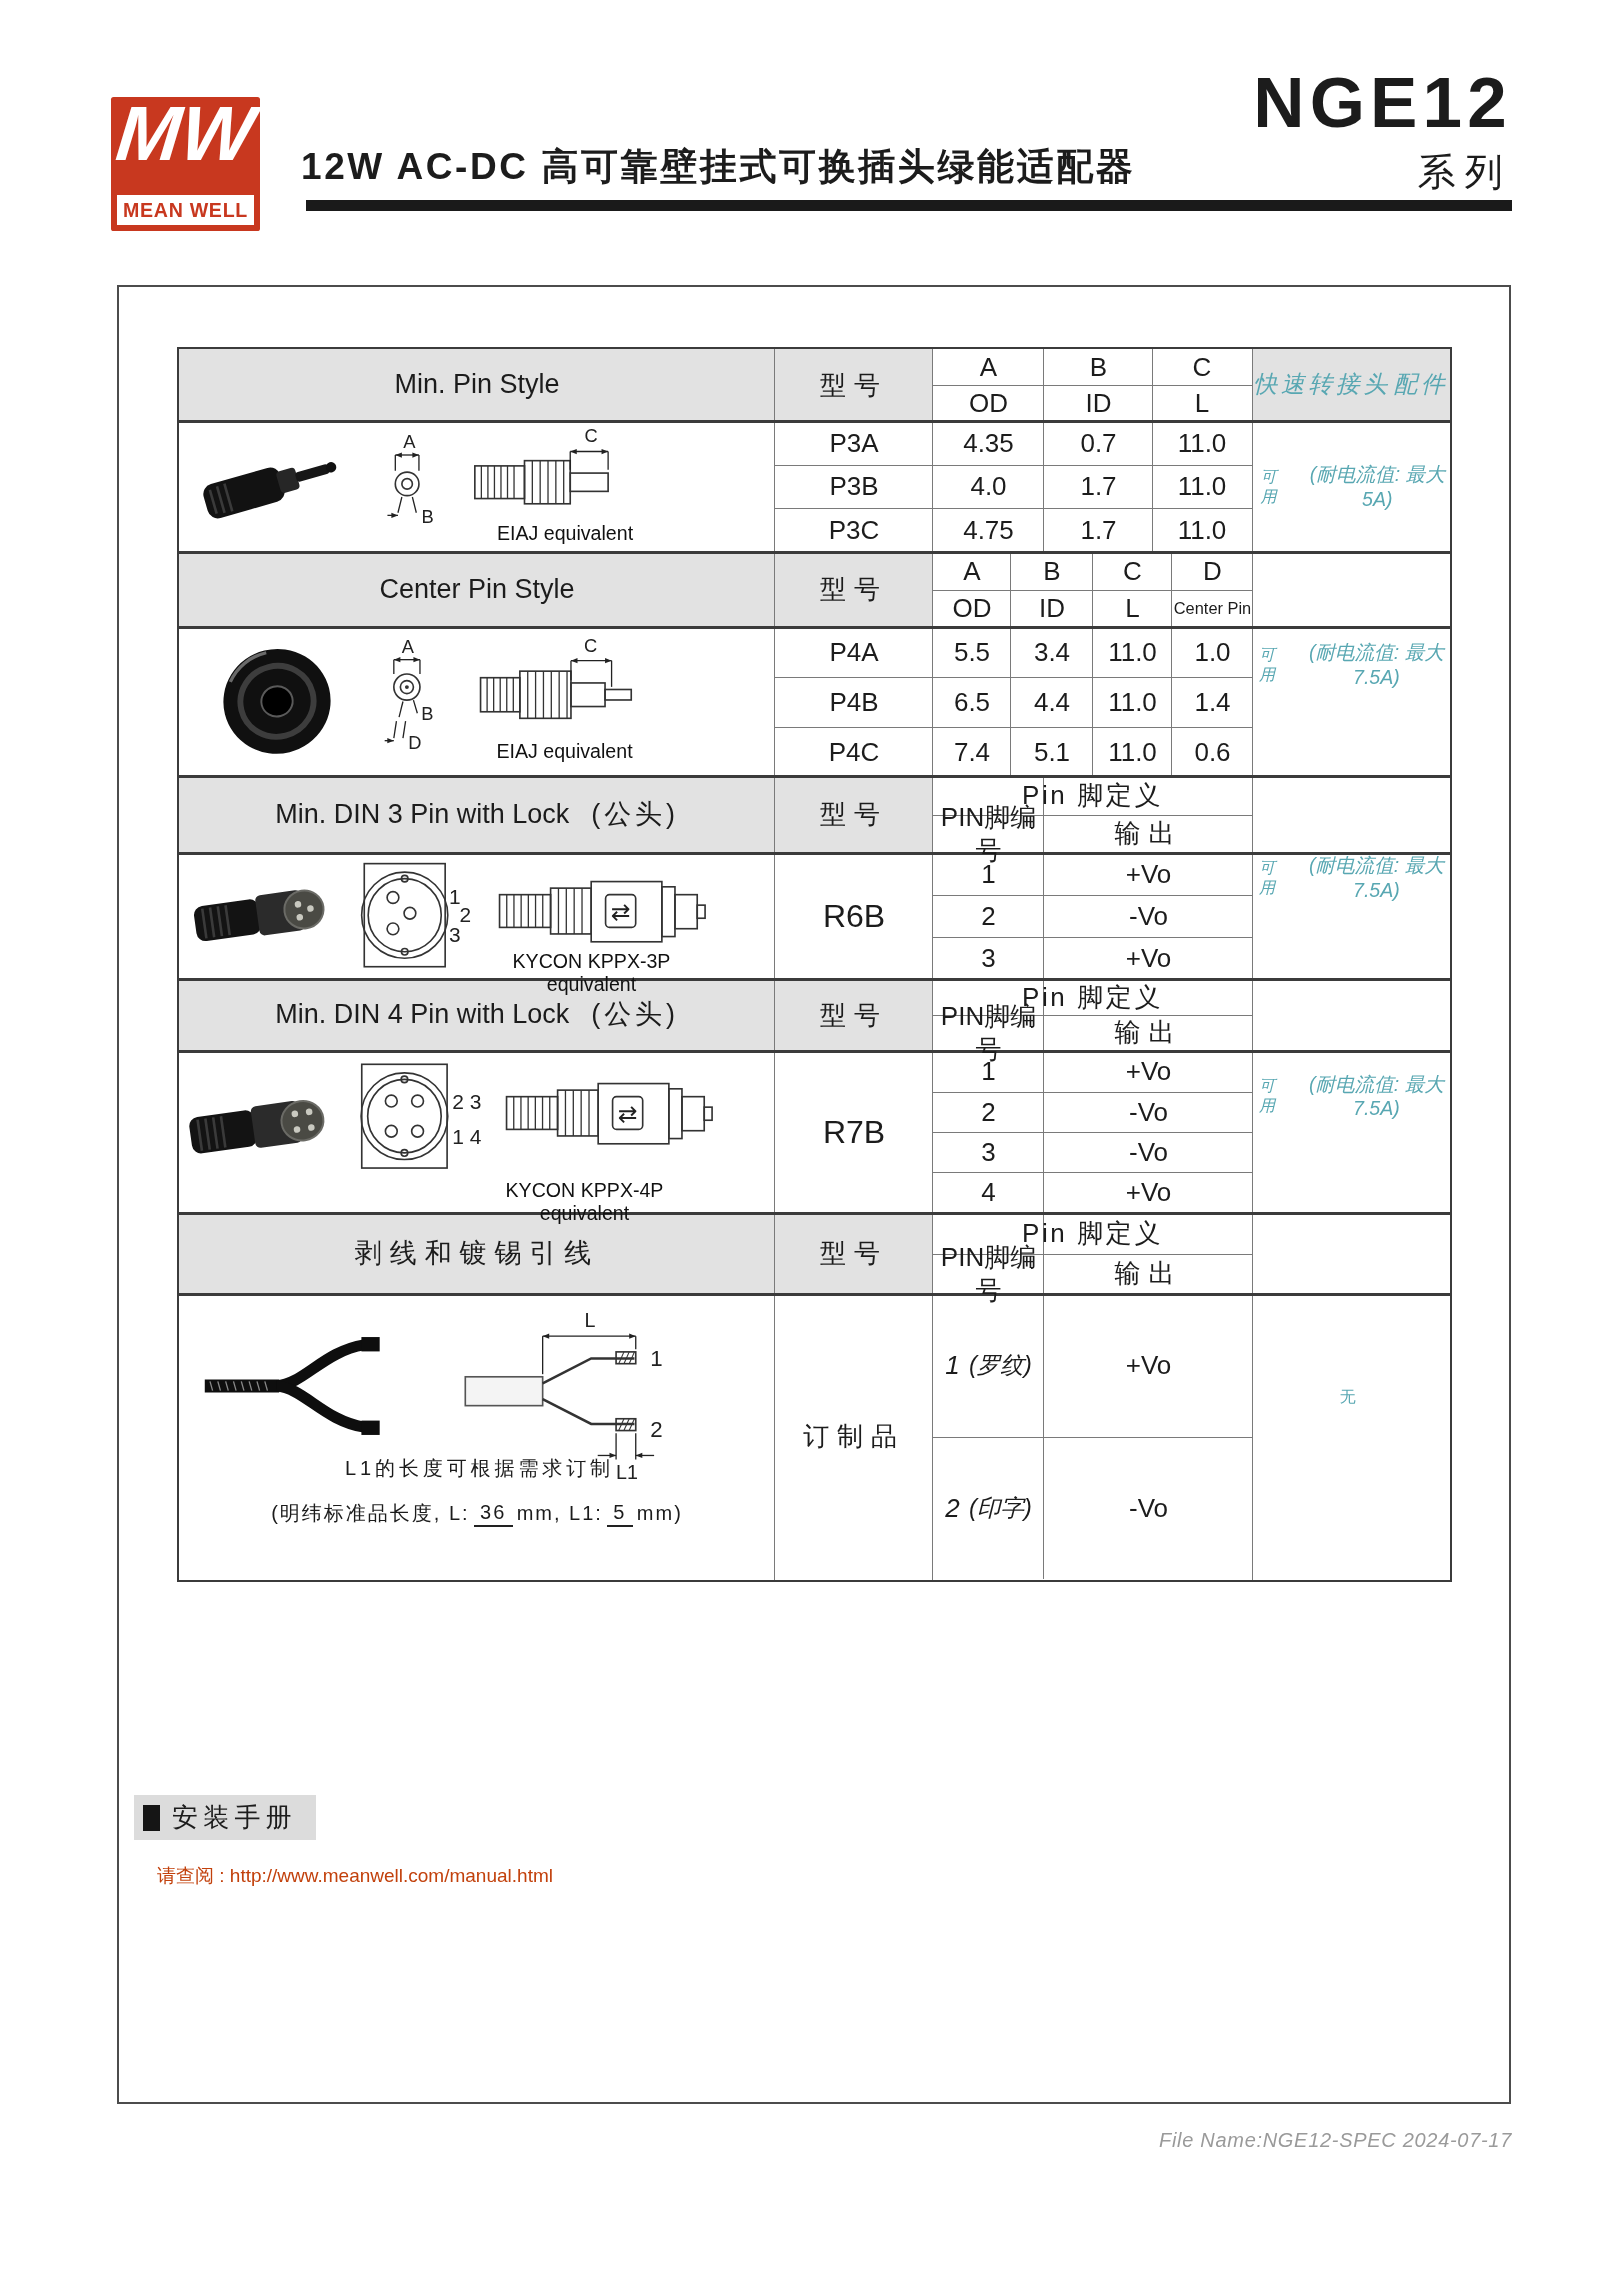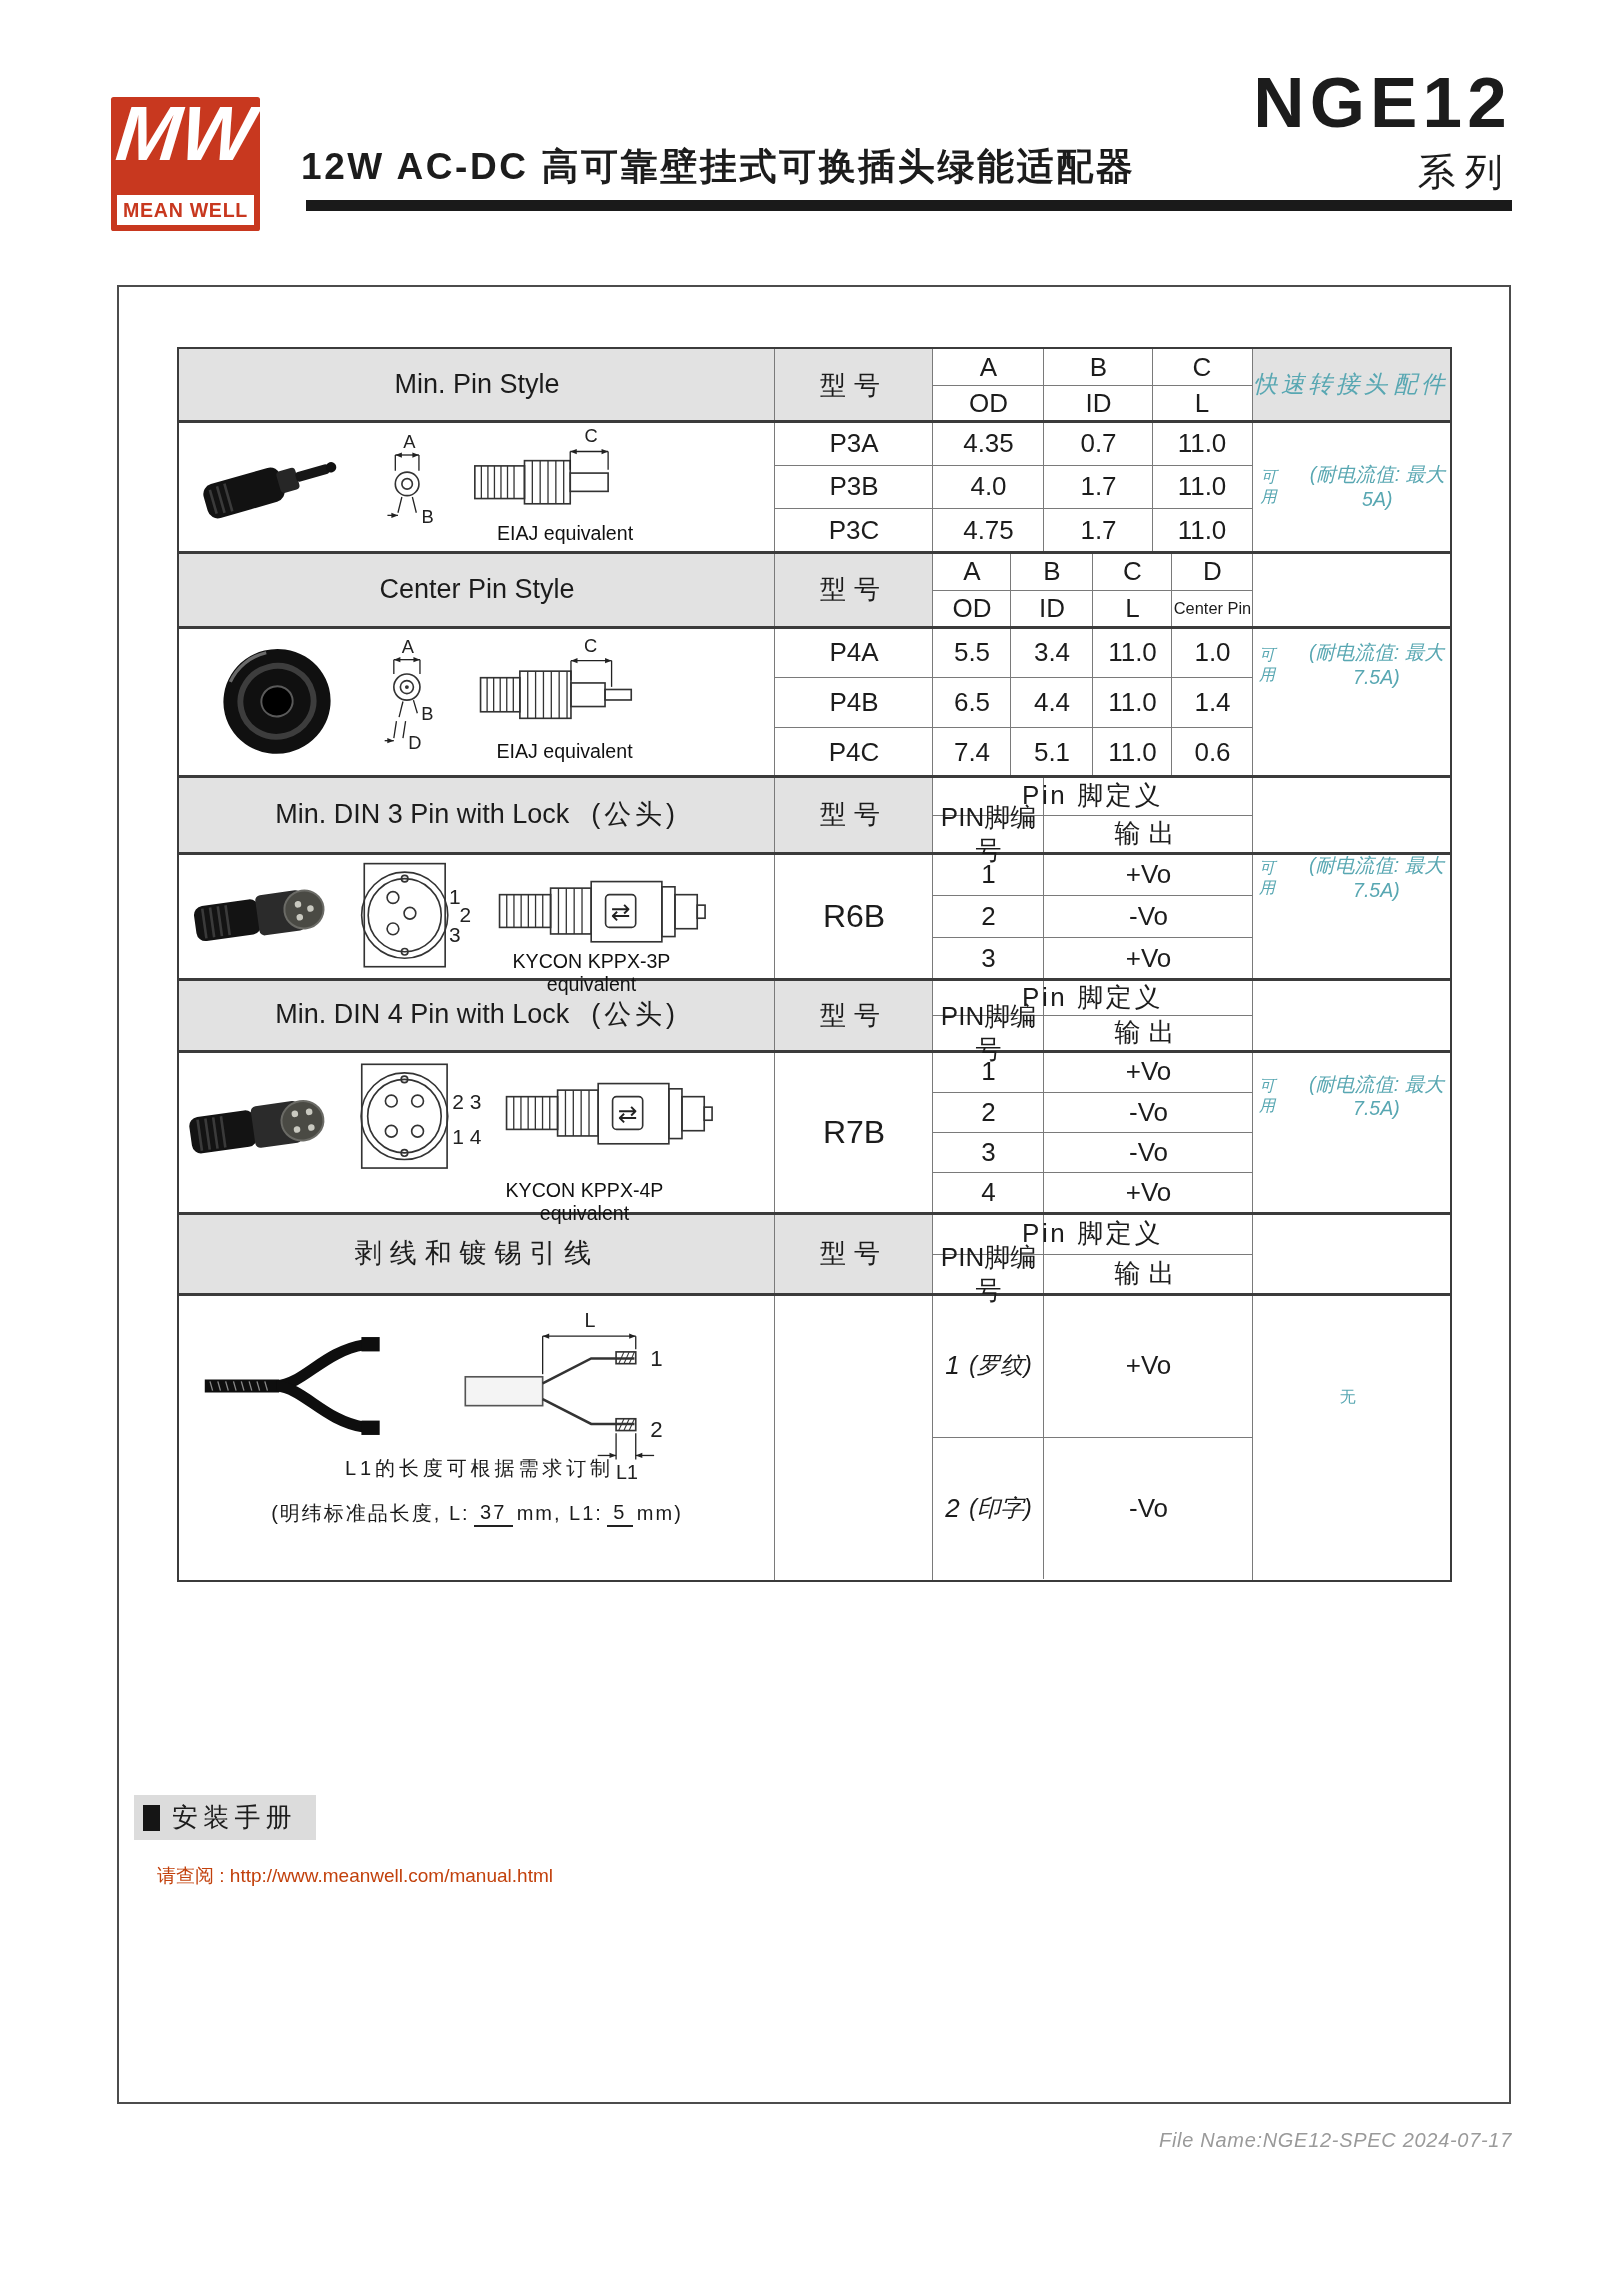--- a/index.html
+++ b/index.html
@@ -431,20 +431,21 @@
       <rect class="outline" x="278" y="42" width="34" height="52"></rect>
       <rect class="outline" x="312" y="58" width="12" height="20"></rect>
     </svg>
     <div class="cap" style="left:281px;top:830px;width:249px;">KYCON KPPX-4P equivalent</div>
 
     <div class="t f41 cjkw" style="left:0;top:864px;width:596px;height:81px;">剥线和镀锡引线</div>
     <div class="t f40 cjkw" style="left:596px;top:864px;width:158px;height:81px;">型号</div>
     <div class="t f40" style="left:754px;top:864px;width:319px;height:41px;letter-spacing:2.6px;">Pin 脚定义</div>
     <div class="t f40" style="left:754px;top:905px;width:111px;height:39px;">PIN脚编号</div>
     <div class="t f40 cjkw" style="left:865px;top:905px;width:209px;height:39px;">输出</div>
+    <div class="t f40 cjkw" style="left:596px;top:945px;width:158px;height:285px;">订制品</div>
     <div class="t col f40" style="left:754px;top:945px;width:111px;height:143px;gap:9.2px;">
       <span>1</span>
       <span class="f36">(罗纹)</span>
     </div>
     <div class="t f40" style="left:865px;top:945px;width:209px;height:143px;">+Vo</div>
     <div class="t col f40" style="left:754px;top:1088px;width:111px;height:143px;gap:9.2px;">
       <span>2</span>
       <span class="f36">(印字)</span>
     </div>
     <div class="t f40" style="left:865px;top:1088px;width:209px;height:143px;">-Vo</div>
@@ -495,21 +496,21 @@
       <line class="dim" x1="268" y1="194" x2="268" y2="234"></line>
       <line class="dim" x1="210" y1="228" x2="238" y2="228"></line>
       <line class="dim" x1="296" y1="228" x2="268" y2="228"></line>
       <polygon points="238,228 228,224 228,232" fill="#222"></polygon>
       <polygon points="268,228 278,224 278,232" fill="#222"></polygon>
       <text x="238" y="264" font-size="30">L1</text>
     </svg>
     <div class="t f31" style="left:52px;top:1105px;width:497px;height:29px;letter-spacing:3.9px;">L1的长度可根据需求订制</div>
     <div class="t f31" style="left:6.5px;top:1149px;width:583px;height:31px;gap:3.9px;letter-spacing:2px;">
       <span>(明纬标准品长度, L:</span>
-      <span class="u">37</span>
+      <span class="u">36</span>
       <span>mm,  L1:</span>
       <span class="u">5</span>
       <span>mm)</span>
     </div>
   </div>
 
   <div class="manual-head">
     <span class="sq"></span>
     <span>安装手册</span>
   </div>

